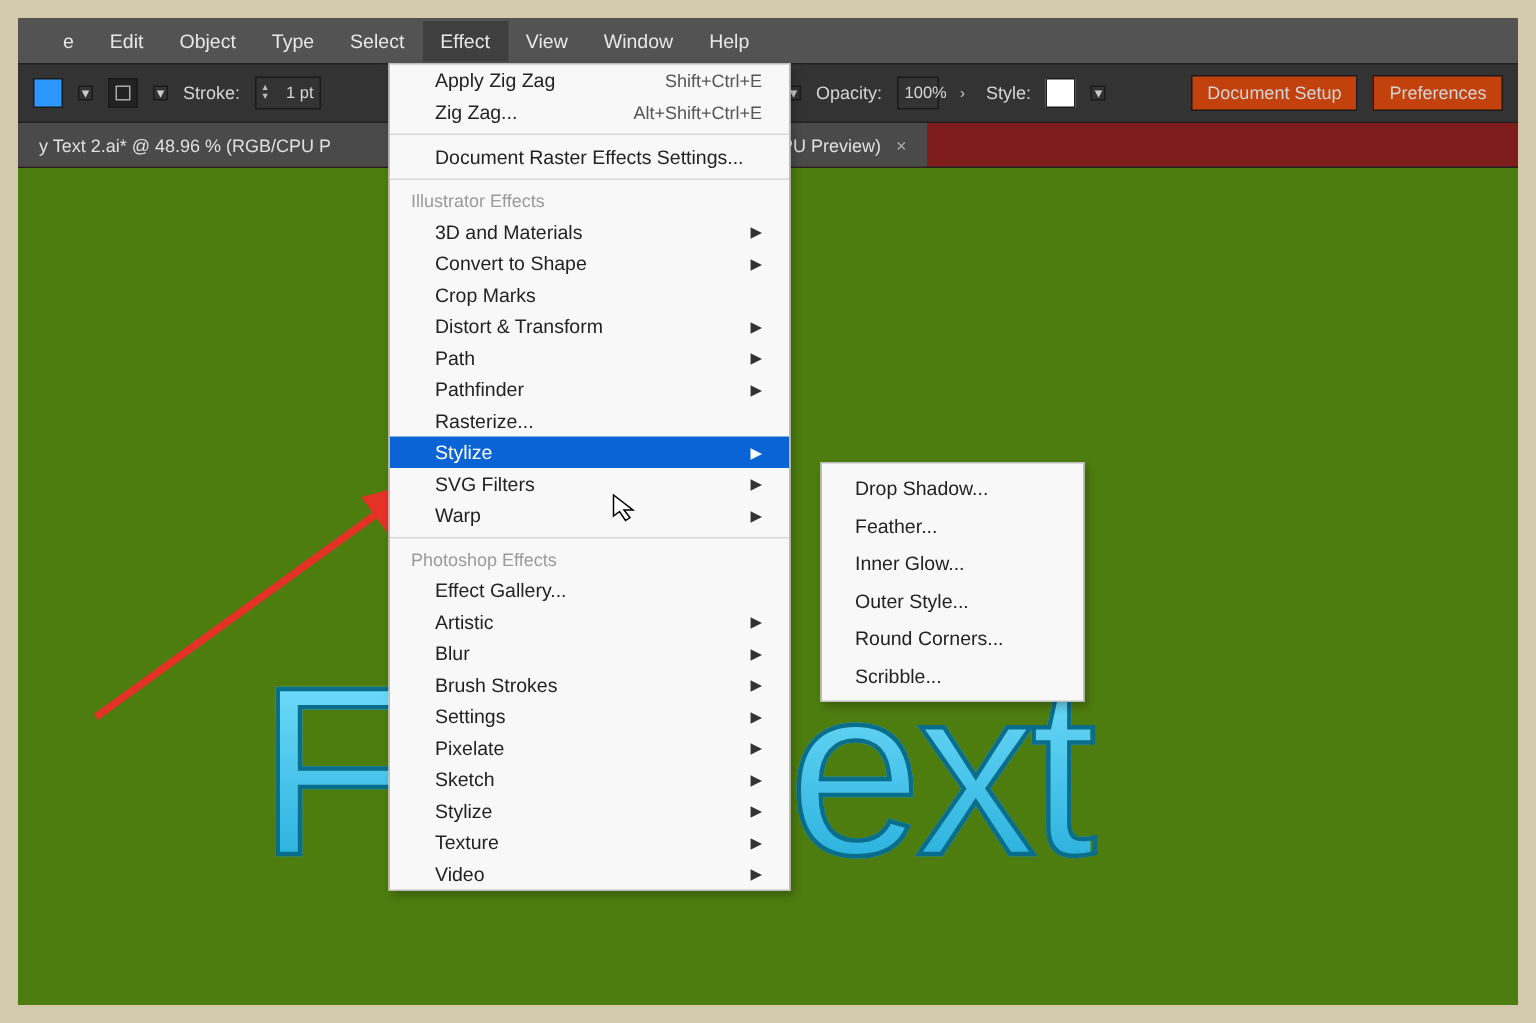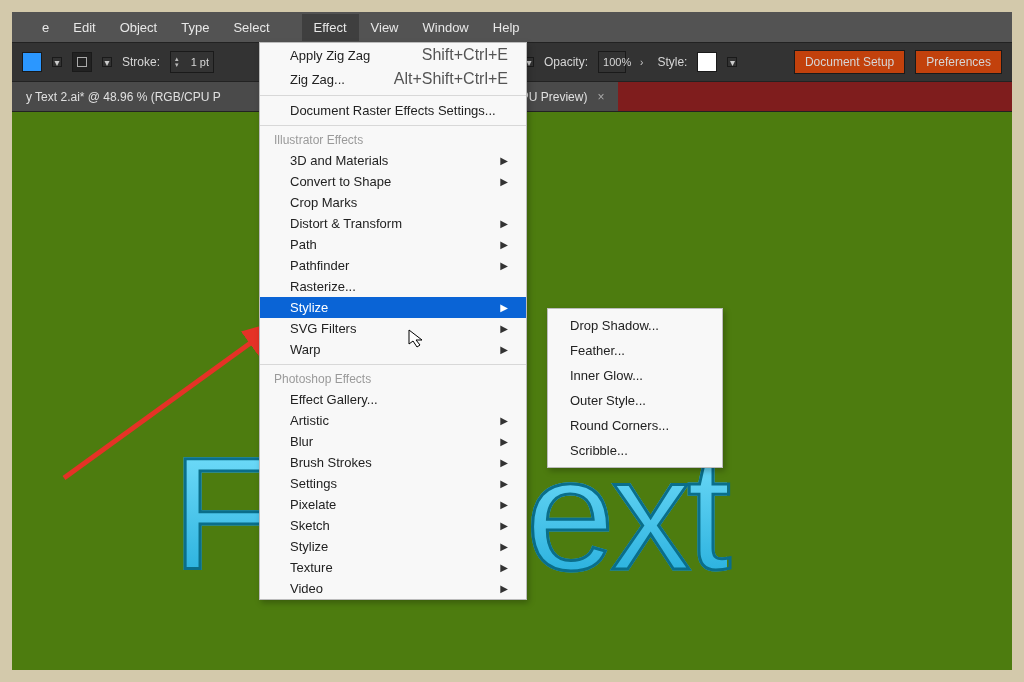--- a/index.html
+++ b/index.html
@@ -1,20 +1,20 @@
 <!DOCTYPE html>
 <html><head>
 <meta charset="utf-8">
 <style>
   * { margin: 0; padding: 0; box-sizing: border-box; font-family: -apple-system, "Segoe UI", Arial, sans-serif; }
   body { background: #d3c9ab; width: 1024px; height: 682px; overflow: hidden; position: relative; }
   .app-frame { position: absolute; top: 12px; left: 12px; right: 12px; bottom: 12px; background: #535353; }
   .menubar { height: 30px; background: #535353; display: flex; align-items: center; padding-left: 18px; gap: 0; }
   .menubar-item { color: #e8e8e8; font-size: 13px; padding: 6px 12px; cursor: pointer; }
-  .menubar-item.active { background: #3f3f3f; margin-left: 20px; }
+  .menubar-item.active { background: #3f3f3f; }
   .toolbar { height: 40px; background: #333333; display: flex; align-items: center; padding: 0 10px; gap: 10px; border-top:1px solid #222; border-bottom:1px solid #222;}
   .swatch { width: 20px; height: 20px; background: #2b97ff; border:1px solid #1a1a1a; }
   .dropdown-caret { width:10px; height:10px; color:#ccc; font-size:10px; display:flex; align-items:center; justify-content:center; padding:4px; border:1px solid #1a1a1a; background:#333;}
   .swatch2 { width:20px; height:20px; background:#222; border:1px solid #1a1a1a; display:flex; align-items:center; justify-content:center;}
   .swatch2-inner { width:10px; height:10px; border:1px solid #aaa;}
   .label { color:#d6d6d6; font-size:12px; }
   .stroke-input { width:44px; height:22px; background:#333; border:1px solid #1a1a1a; color:#d6d6d6; font-size:11px; display:flex; align-items:center; justify-content:space-between; padding:0 4px;}
   .stepper { display:flex; flex-direction:column; font-size:7px; color:#bbb; line-height:6px;}
   .opacity-box { width:28px; height:22px; background:#333; border:1px solid #1a1a1a; color:#d6d6d6; font-size:11px; display:flex; align-items:center; padding:0 4px;}
   .caret-r { color:#ccc; font-size:10px; padding:0 4px;}
@@ -22,21 +22,21 @@
   .btn { background:#c2410c; border:1px solid #1a1a1a; color:#d6d6d6; font-size:12px; padding:4px 10px; cursor:pointer;}
   .toolbar-spacer { flex:1; }
   .tabbar { height:30px; background:#7f1d1d; display:flex; align-items:center; border-bottom:1px solid #222;}
   .tab { color:#e0e0e0; font-size:12px; padding:0 14px; height:100%; display:flex; align-items:center; background:#4a4a4a;}
   .tab .close { margin-left:10px; color:#aaa; font-size:12px;}
   .canvas { background:#4d7c0f; position:absolute; top:100px; left:0; right:0; bottom:0; overflow:hidden;}
   .canvas-text { position:absolute; top:310px; left:160px; font-size:160px; font-weight:400; font-family: Arial, sans-serif; color:transparent; -webkit-text-stroke: 3px #0a6e8a; background: linear-gradient(#7fe5ff,#1aa7d8); -webkit-background-clip: text; background-clip:text; letter-spacing:-4px; white-space:nowrap;}
   .dropdown-menu { position:absolute; top:30px; left:247px; width:268px; background:#f8f8f8; border:1px solid #bcbcbc; box-shadow: 2px 3px 6px rgba(0,0,0,0.25); font-size:13px; color:#222; z-index:50;}
   .menu-row { display:flex; justify-content:space-between; align-items:center; padding:3px 18px 3px 30px; cursor:pointer; position:relative;}
   .menu-row.hover { background:#0a64d6; color:#fff;}
-  .menu-row .shortcut { color:#555; font-size:16px;}
+  .menu-row .shortcut { color:#555; font-size:12px;}
   .menu-row .arrow { font-size:10px; color:#333;}
   .menu-row.hover .arrow { color:#fff;}
   .menu-sep { height:1px; background:#d8d8d8; margin:4px 0;}
   .menu-header { color:#9a9a9a; font-size:12px; padding:3px 18px 3px 14px;}
   .submenu { position:absolute; top:296px; left:535px; width:176px; background:#f8f8f8; border:1px solid #bcbcbc; box-shadow:2px 3px 6px rgba(0,0,0,0.25); font-size:13px; color:#222; z-index:60; padding:4px 0;}
   .submenu .menu-row { padding:5px 18px 5px 22px;}
   .arrow-annot { position:absolute; z-index:40; top:306px; left:42px; pointer-events:none;}
   .cursor-icon { position:absolute; top:317px; left:396px; z-index:70; pointer-events:none;}
 </style>
 </head>

